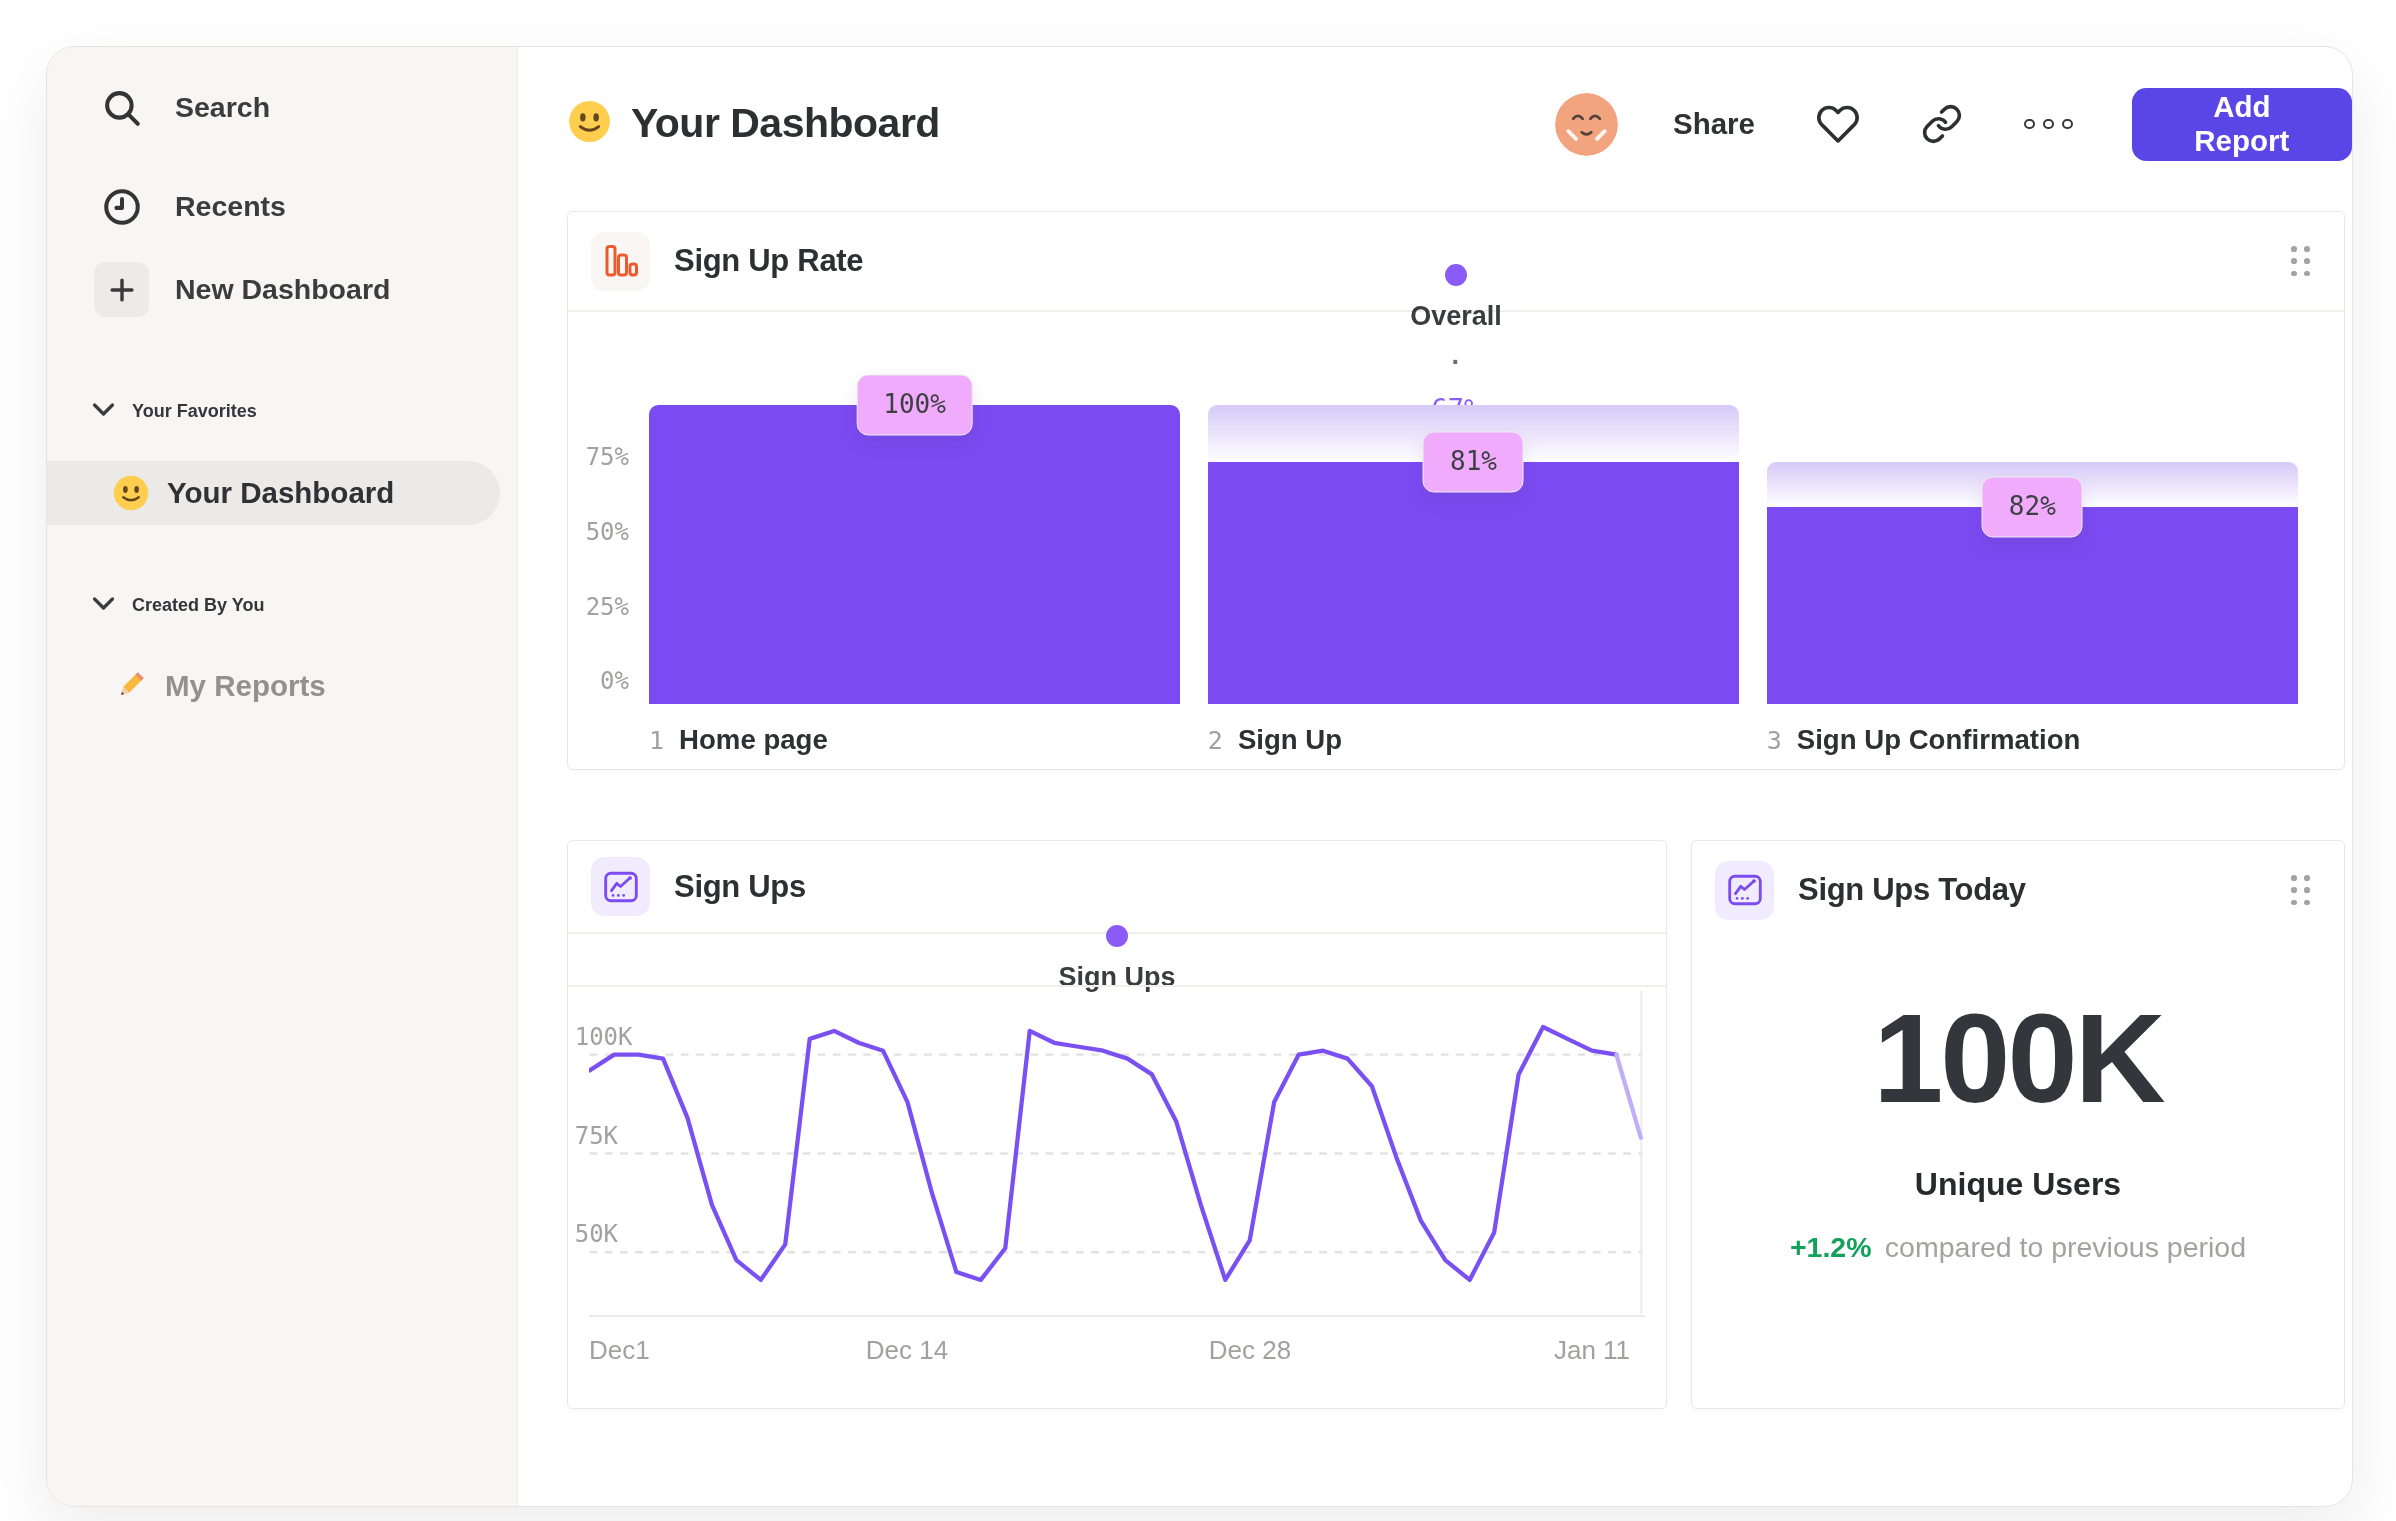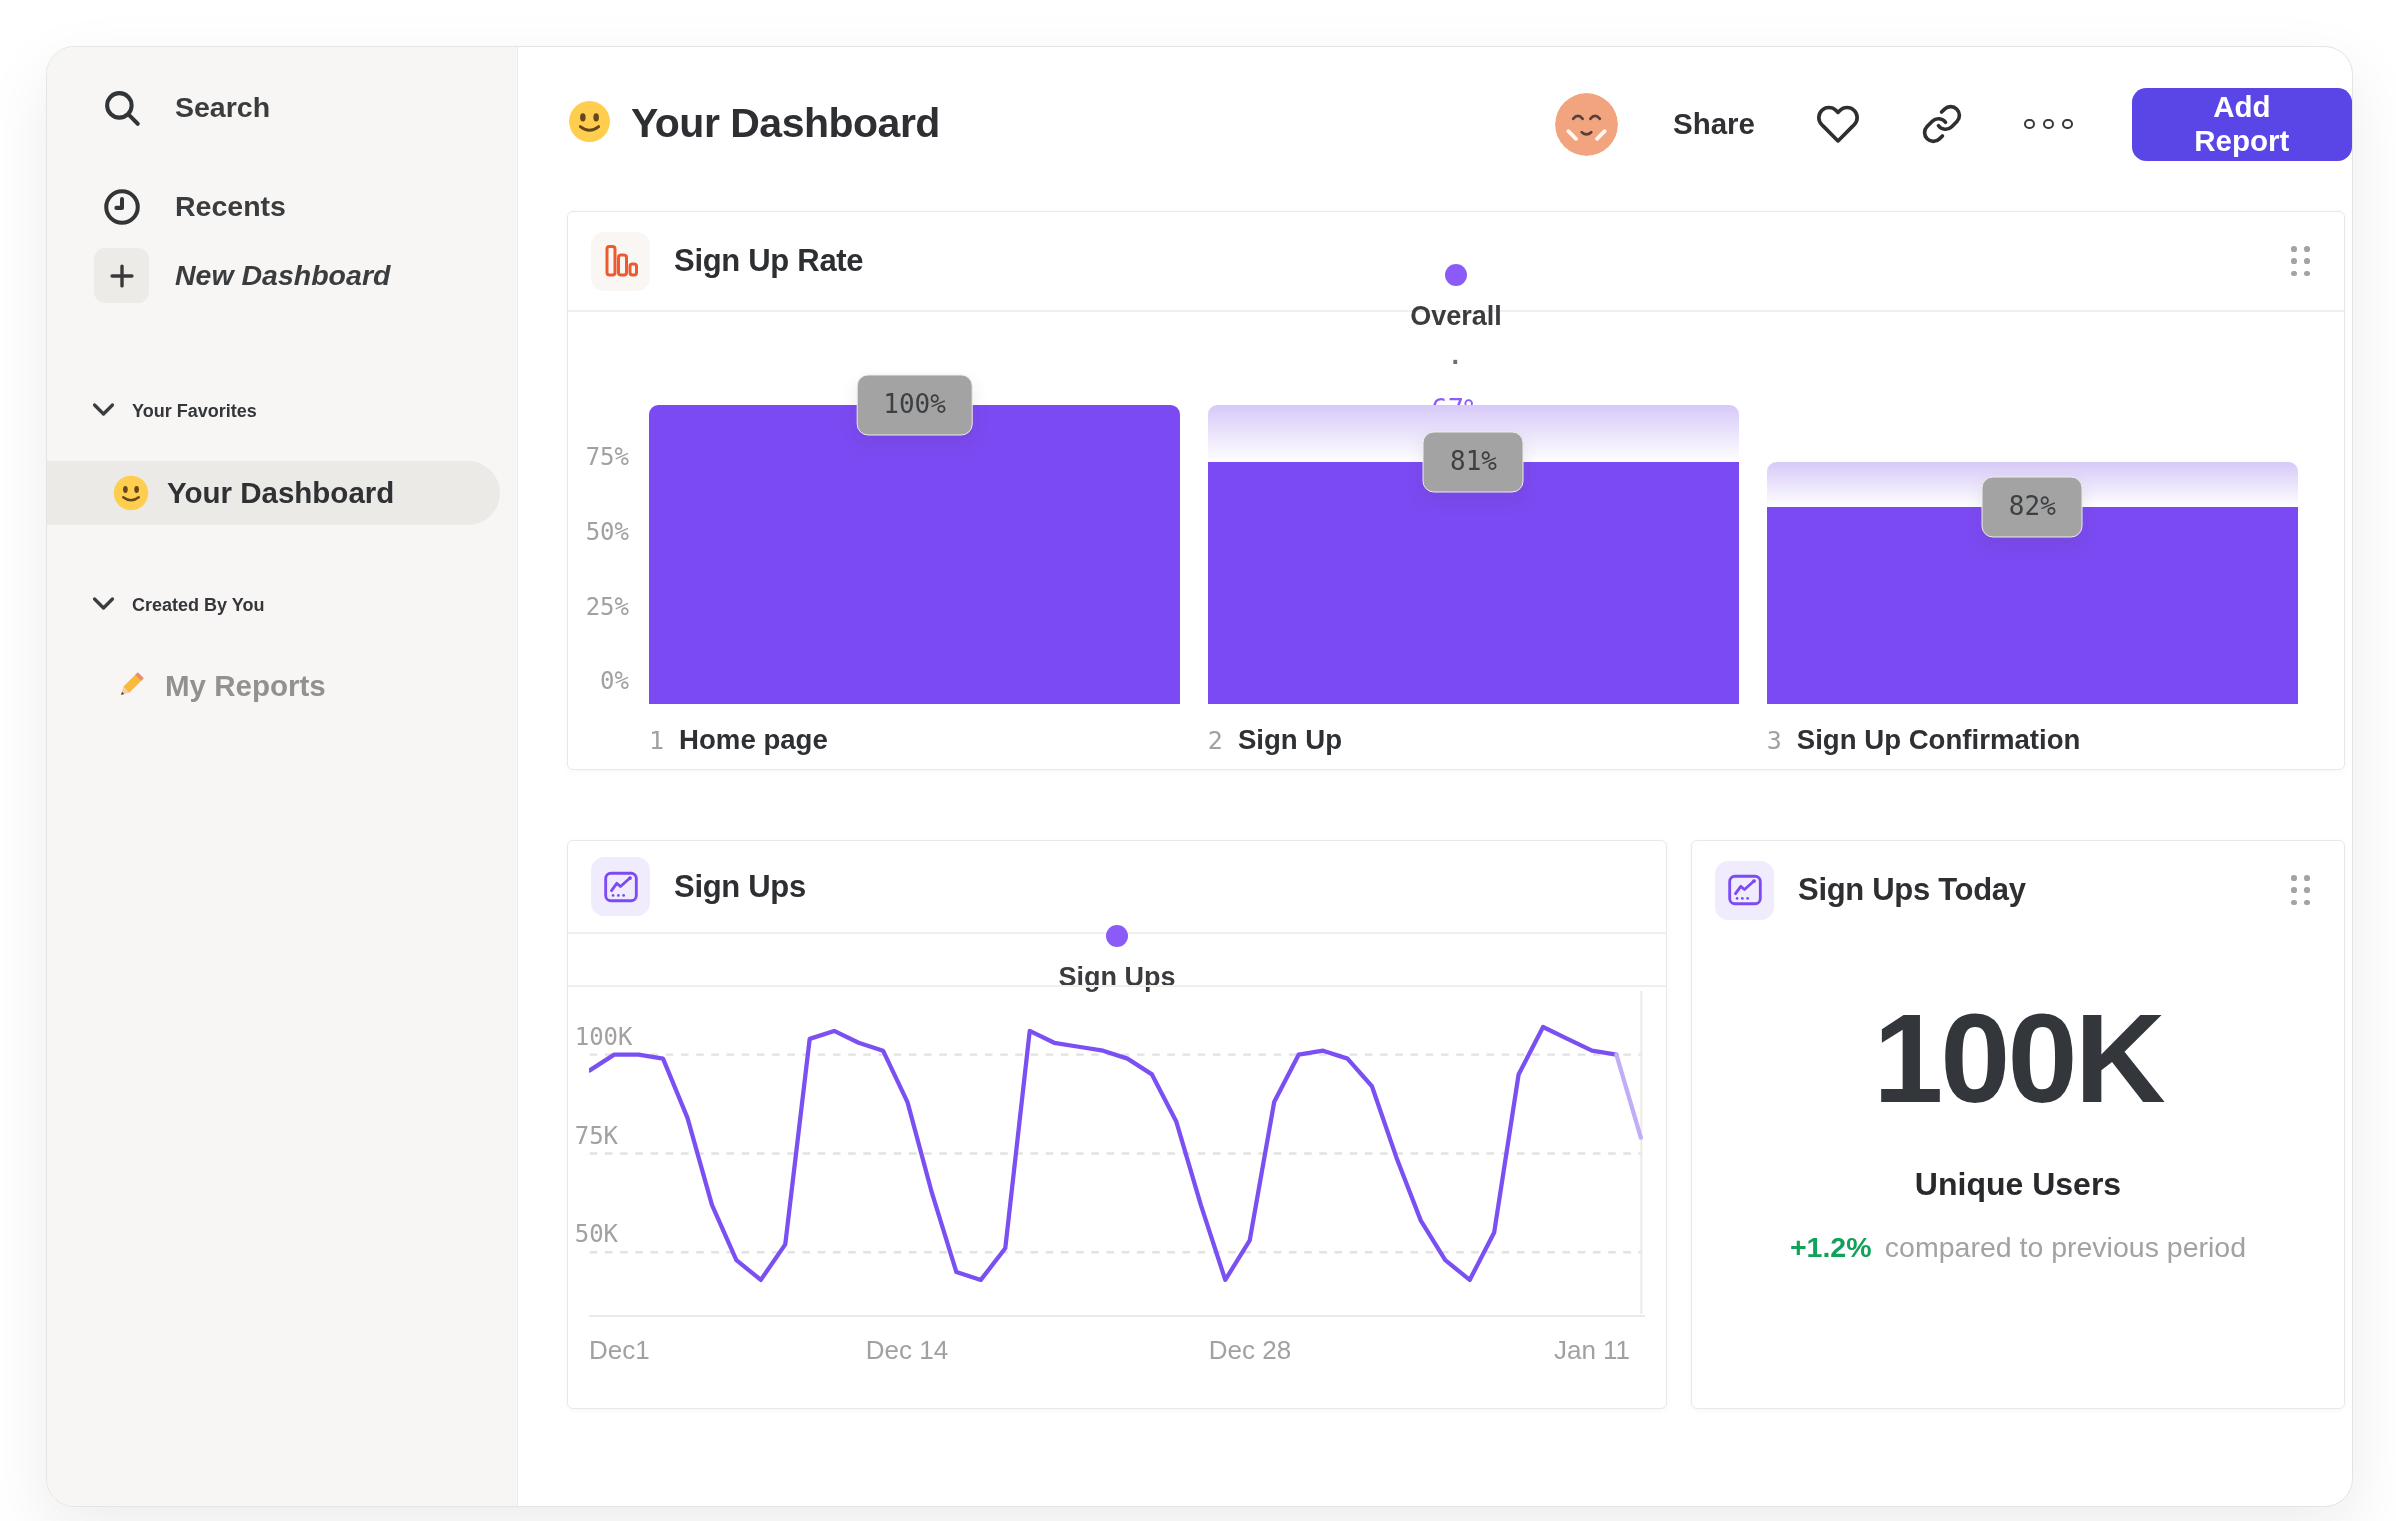--- a/index.html
+++ b/index.html
@@ -72,21 +72,21 @@
   
   #funnel-card{left:520px;top:164px;width:1776px;height:557px;}
   #funnel-card .legend-row{top:100px;height:63px;}
   #funnel-plot{position:absolute;left:81px;top:193px;width:1649px;height:299px;display:flex;gap:27.6px;}
   .funnel-col{position:relative;flex:1;}
   .bar-solid{position:absolute;bottom:0;left:0;right:0;background:#7c4af2;}
   .bar-solid.rounded{border-radius:9.5px 9.5px 0 0;}
   .bar-cap{position:absolute;left:0;right:0;border-radius:9.5px 9.5px 0 0;
     background:linear-gradient(to bottom,#d6c9f8 0%,#e9e1fb 45%,#fdfdff 96%);}
   .bar-badge{position:absolute;left:50%;transform:translate(-50%,-50%);
-    background:#a3a3a3;border:1.9px solid #eeedeb;border-radius:11.4px;height:59px;line-height:57px;
+    background:#f0abfc;border:1.9px solid #eeedeb;border-radius:11.4px;height:59px;line-height:57px;
     padding:0 26px;font-size:26px;color:#3d4043;white-space:nowrap;
     font-family:"DejaVu Sans Mono",monospace;box-shadow:0 7.6px 17px rgba(60,60,70,.10);}
   #funnel-ylabels{position:absolute;left:0;top:193px;width:61px;height:299px;}
   #funnel-ylabels .yl{position:absolute;right:0;width:100%;text-align:right;height:27px;line-height:27px;
     font-size:24px;color:#a2a1a0;}
   #funnel-steps{position:absolute;left:81px;top:512px;width:1649px;display:flex;gap:27.6px;}
   .funnel-step{flex:1;display:flex;align-items:baseline;gap:15px;}
   .step-num{font-size:25px;color:#a2a19f;font-family:"DejaVu Sans Mono",monospace;}
   .step-name{font-size:27.6px;font-weight:600;color:#2e3033;}
 
@@ -134,21 +134,21 @@
     <div class="side-item" style="top:126px;">
       <span class="ic">
         <svg width="42" height="42" viewBox="0 0 24 24" fill="none" stroke="#333436" stroke-width="2.3" stroke-linecap="round" stroke-linejoin="round">
           <circle cx="12" cy="12" r="9"></circle>
             <polyline points="12 7.5 12 12.5 8.8 12.5"></polyline>
         </svg>
       </span>
       <span>Recents</span>
     </div>
 
-    <div class="side-item" style="top:195px;font-style:italic;">
+    <div class="side-item" style="top:209px;">
       <span class="ic">
         <span class="plus-chip">
           <svg width="34" height="34" viewBox="0 0 24 24" fill="none" stroke="#39393b" stroke-width="2.4" stroke-linecap="round">
             <line x1="12" y1="5" x2="12" y2="19"></line>
               <line x1="5" y1="12" x2="19" y2="12"></line>
           </svg>
         </span>
       </span>
       <span>New Dashboard</span>
     </div>

